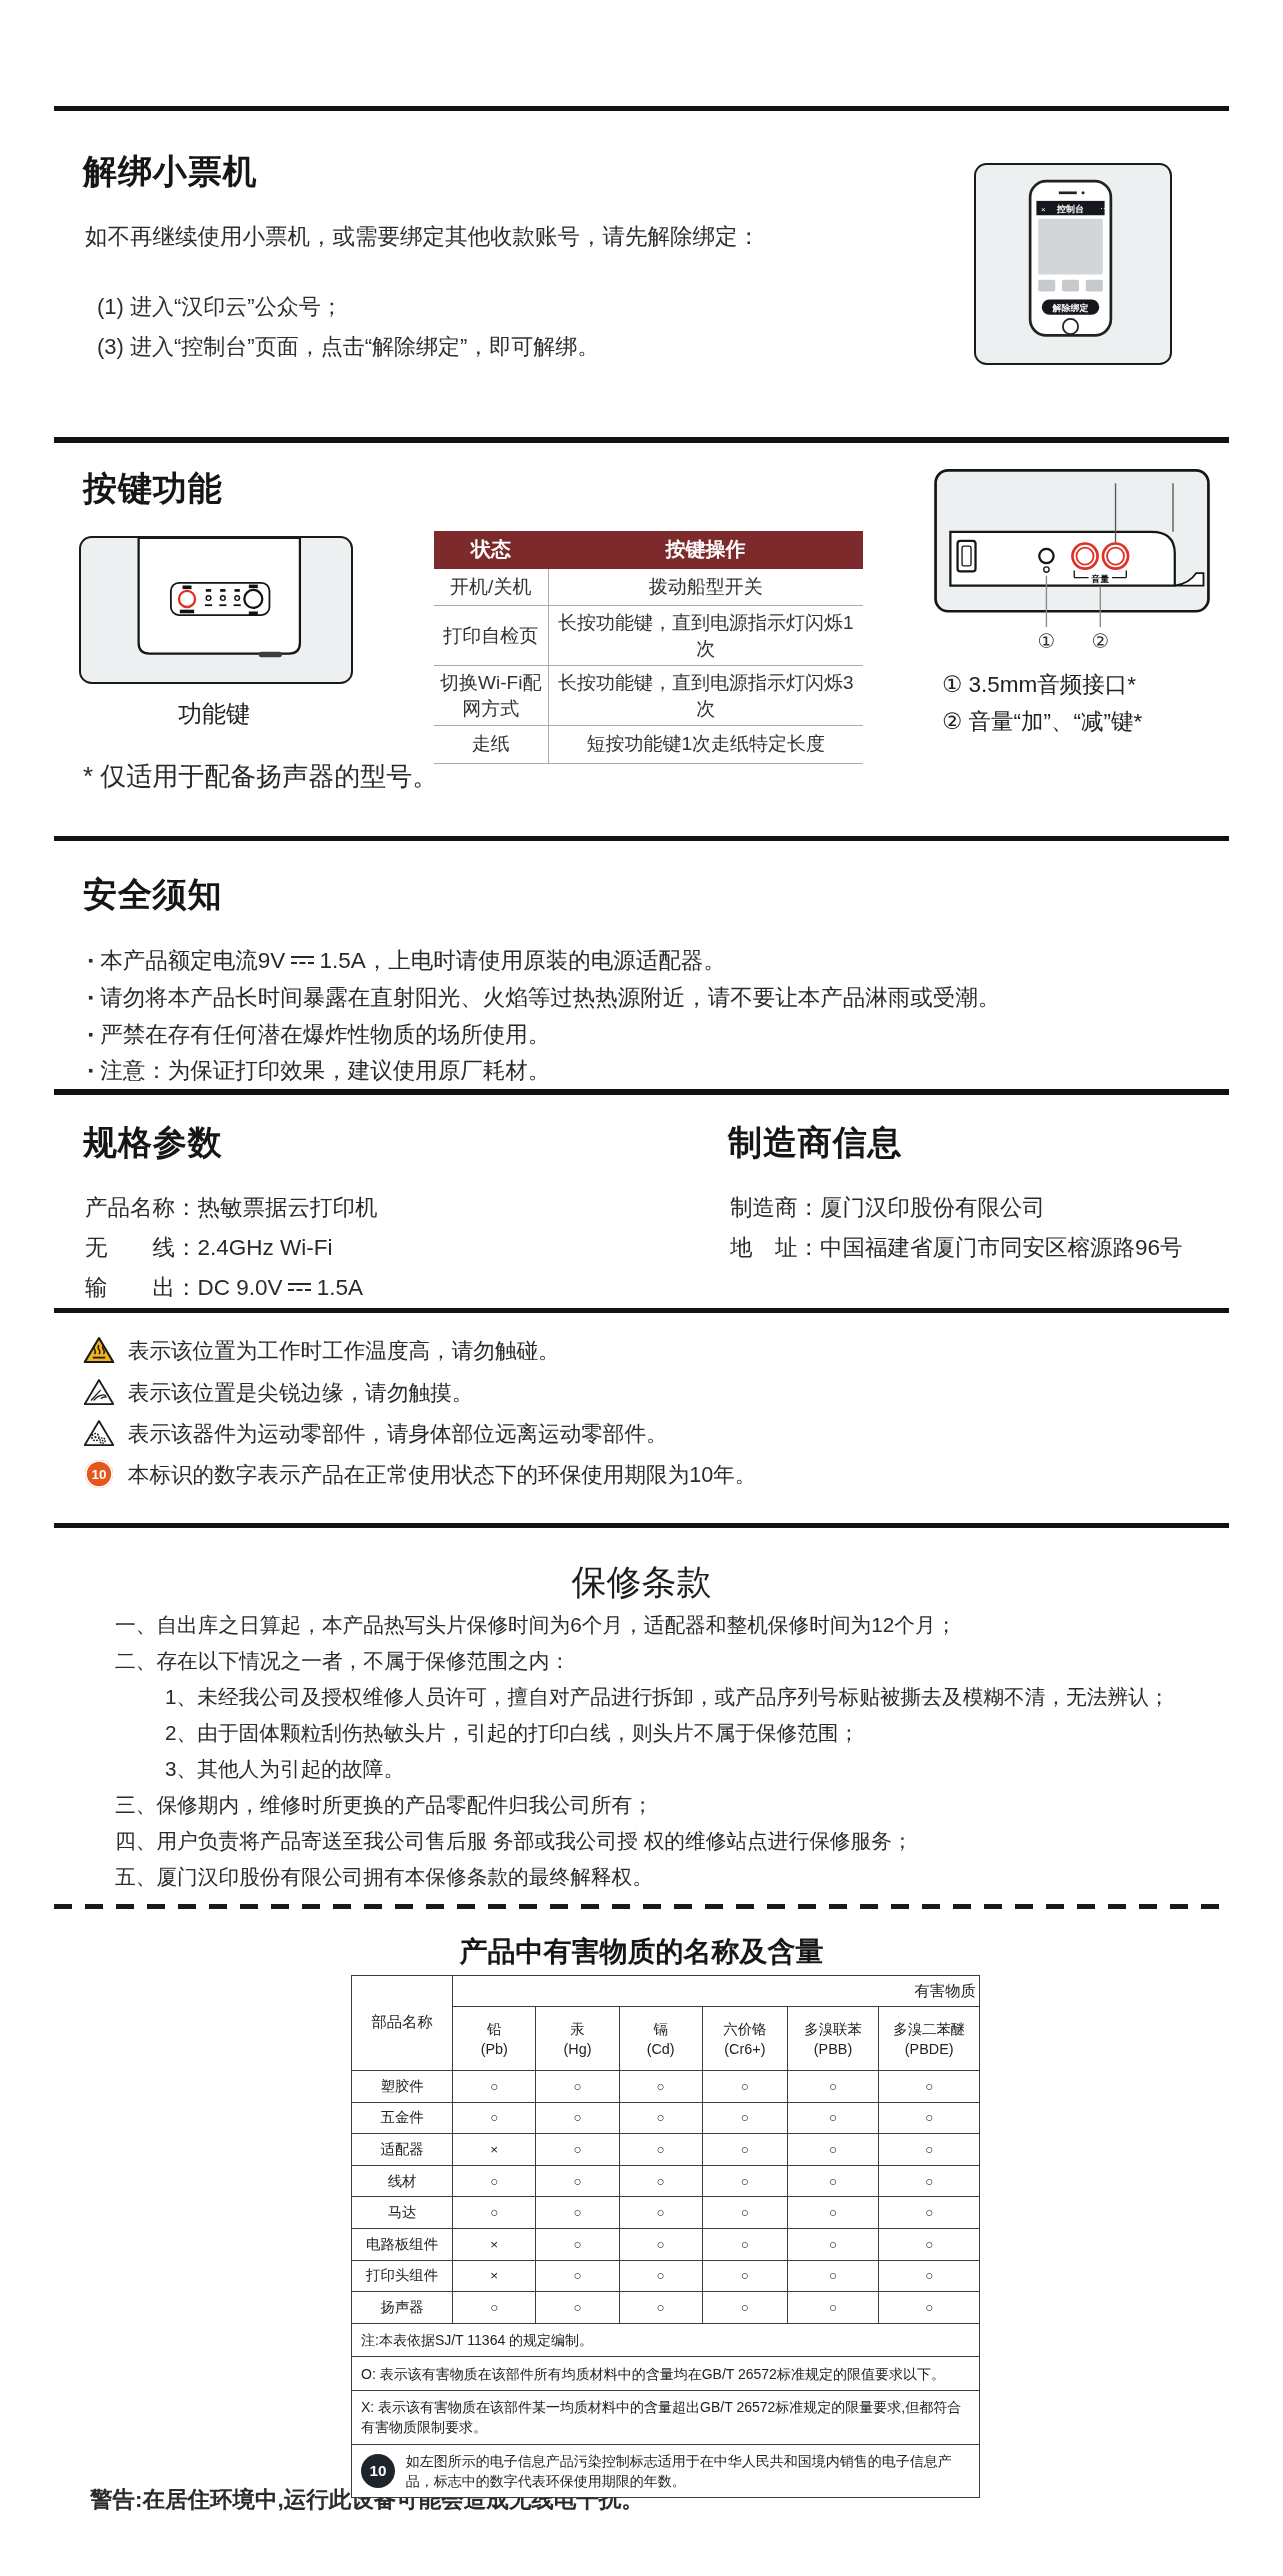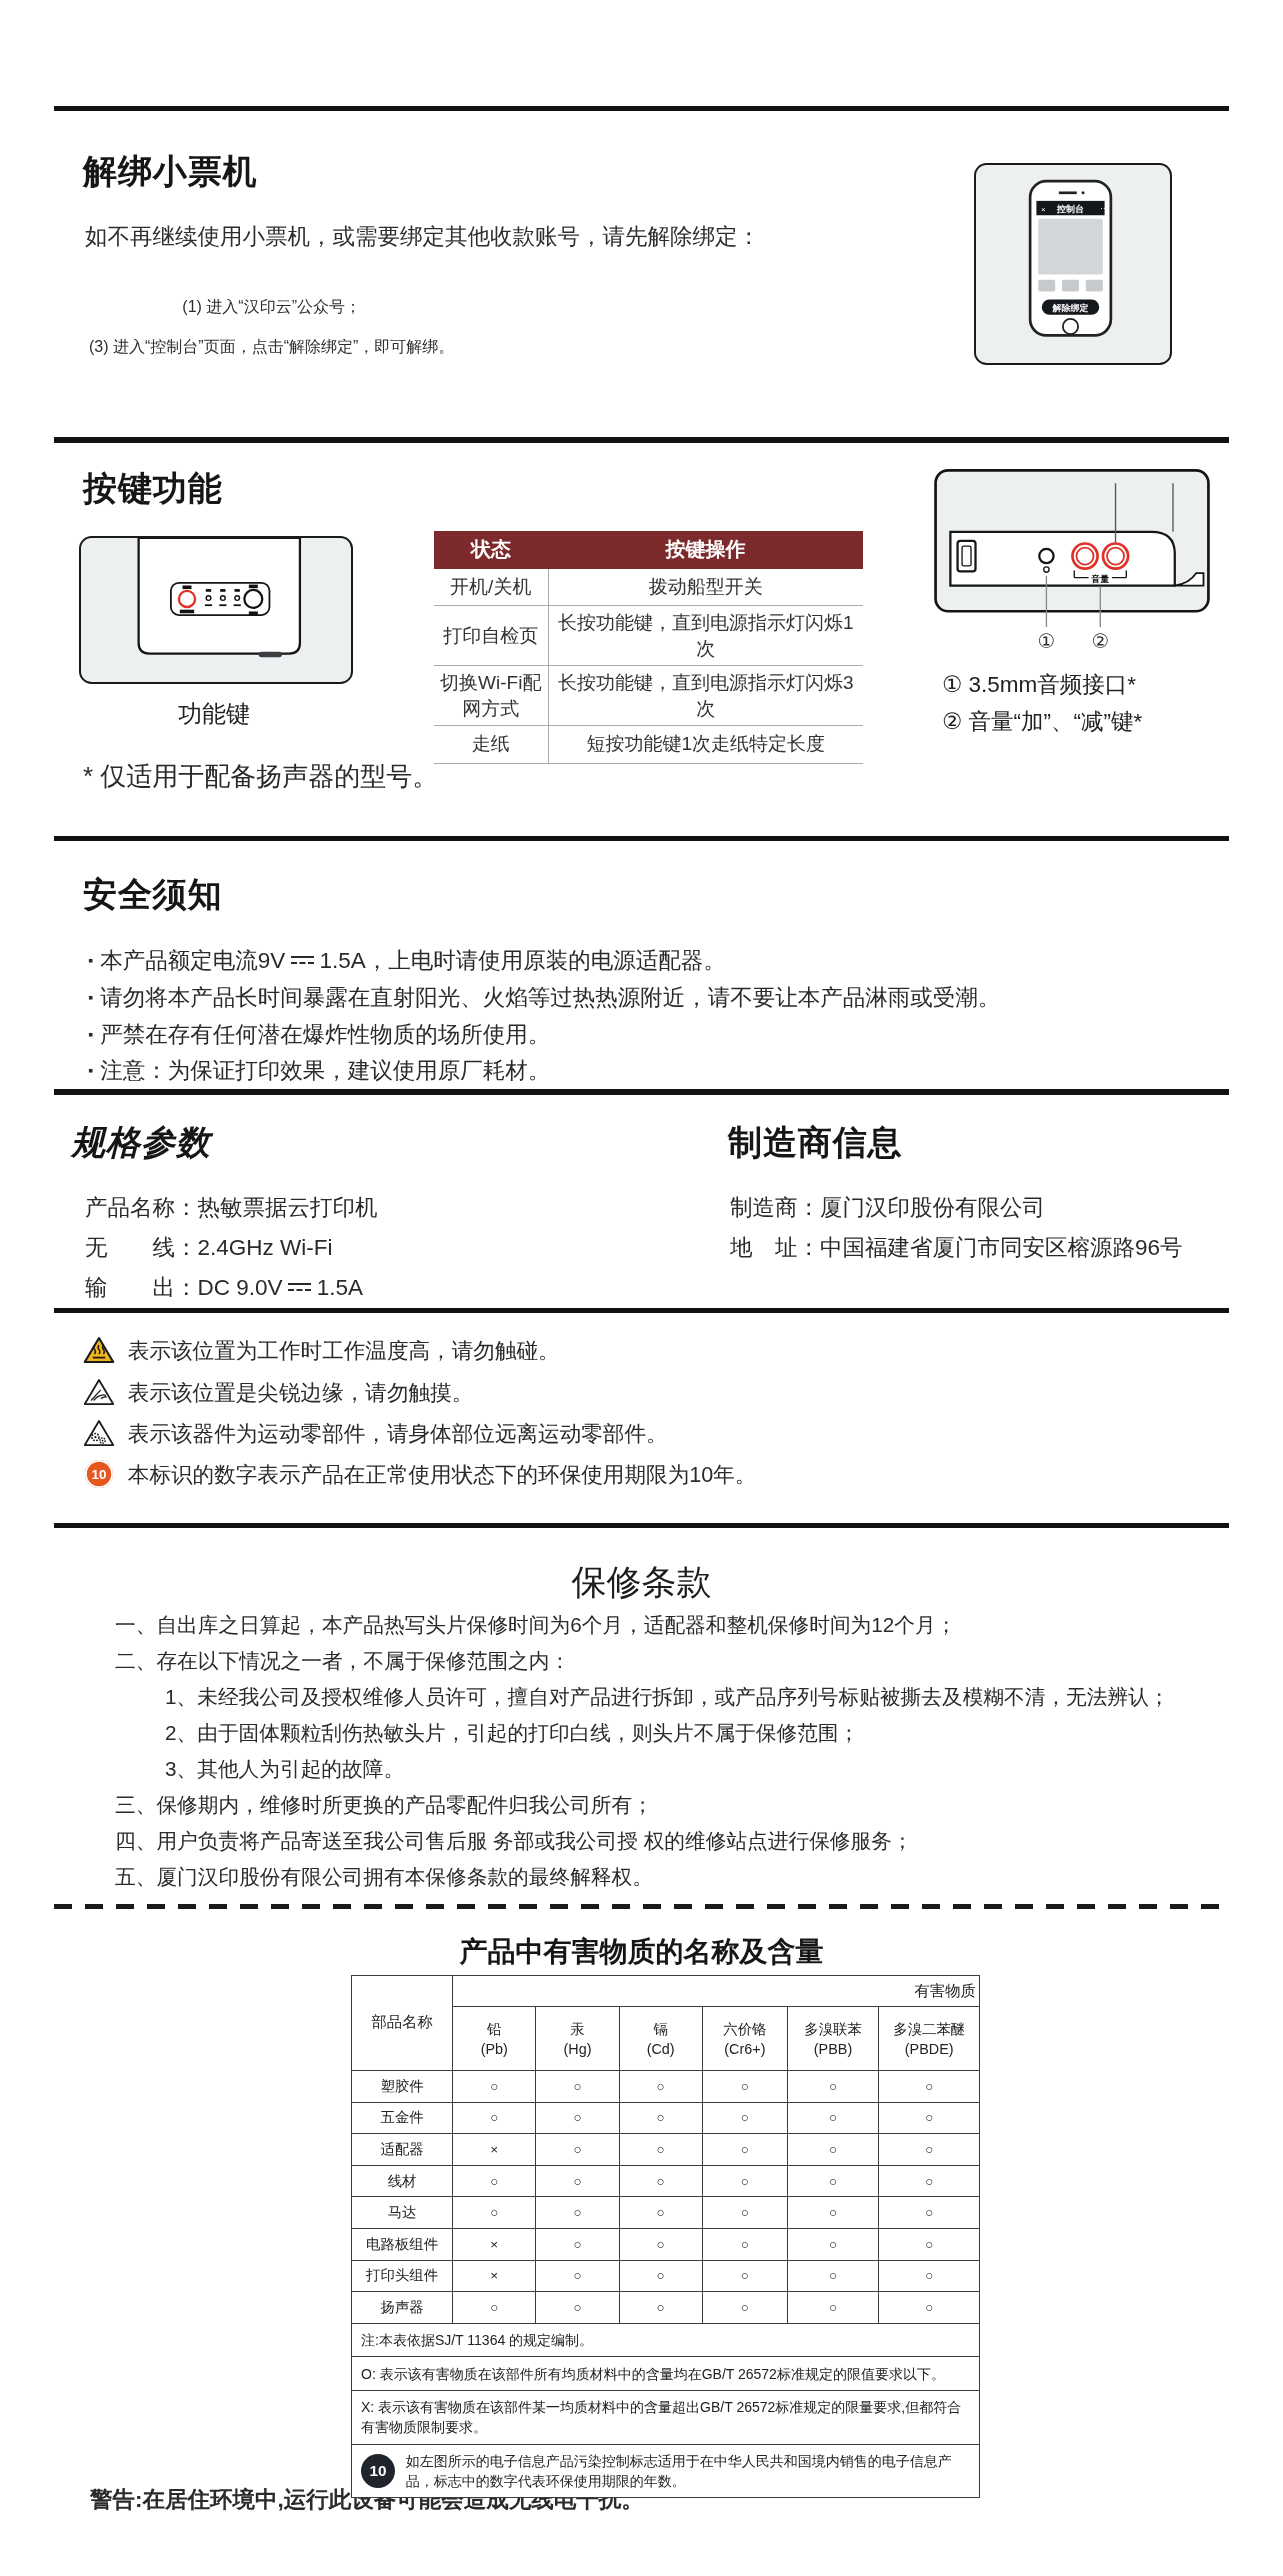--- a/index.html
+++ b/index.html
@@ -8,21 +8,21 @@
   .inner{margin:0 54px;position:relative;}
   .rule{height:5.4px;background:#121212;}
   .dashedrule{height:4.5px;background:repeating-linear-gradient(90deg,#1a1a1a 0 18px,transparent 18px 31px);}
   .sec{position:relative;}
   h2.hd{margin:0;font-size:34px;font-weight:700;color:#161616;letter-spacing:0.9px;}
 
   
   .secA{height:326px;}
   .secA .hd{position:absolute;left:29px;top:38px;}
   .secA .intro{position:absolute;left:31px;top:110px;font-size:22.5px;}
-  .secA .steps{position:absolute;left:35px;top:176px;font-size:16px;line-height:40px;text-align:center;}
+  .secA .steps{position:absolute;left:43px;top:176px;font-size:22px;line-height:40px;}
   .panel{background:#edf0f1;border:2.7px solid #1a1a1a;border-radius:12.6px;}
   .phone-panel{position:absolute;right:57px;top:52px;width:194px;height:198px;}
 
   
   .secB{height:393px;}
   .secB .hd{position:absolute;left:29px;top:23.4px;}
   .front-illo{position:absolute;left:25px;top:93px;width:270px;height:144px;}
   .front-cap{position:absolute;left:25px;top:255px;width:270px;text-align:center;font-size:24px;color:#222;}
   .state-table{position:absolute;left:380px;top:88px;width:429px;border-collapse:collapse;table-layout:fixed;}
   .state-table th{background:#7c2a2c;color:#fff;font-size:20px;font-weight:700;height:38px;padding:0;}
@@ -38,21 +38,21 @@
   .secC .hd{position:absolute;left:29px;top:31px;}
   .secC .list{position:absolute;left:34px;top:101px;font-size:22.5px;line-height:36px;color:#2a2a2a;}
   .s-item::before{content:"▪";margin-right:7.2px;font-size:14.4px;vertical-align:2.7px;}
   .dc{display:inline-block;width:23.4px;height:10px;position:relative;margin:0 5.4px;vertical-align:1.8px;}
   .dc::before{content:"";position:absolute;left:0;right:0;top:0;border-top:2.7px solid #2a2a2a;}
   .dc::after{content:"";position:absolute;left:0;right:0;top:6.3px;border-top:2.7px dashed #2a2a2a;}
 
   
   .secD{height:213px;}
   .secD .hd{position:absolute;top:25px;}
-  .specs-col{left:17px;font-style:italic;}
+  .specs-col{left:29px;}
   .manu-col{left:674px;}
   .secD .lines{position:absolute;top:93px;font-size:22.5px;line-height:40px;color:#2a2a2a;}
   .specs-lines{left:31px;}
   .manu-lines{left:676px;}
 
   
   .secE{height:210px;padding-top:0;}
   .n-row{position:absolute;left:27px;display:flex;align-items:center;gap:10.8px;font-size:21.6px;color:#2a2a2a;}
   .n-icon{width:36px;display:flex;justify-content:center;}
   .epup{width:28px;height:28px;border-radius:50%;background:#e4571f;color:#fff;font-size:13.5px;font-weight:700;

